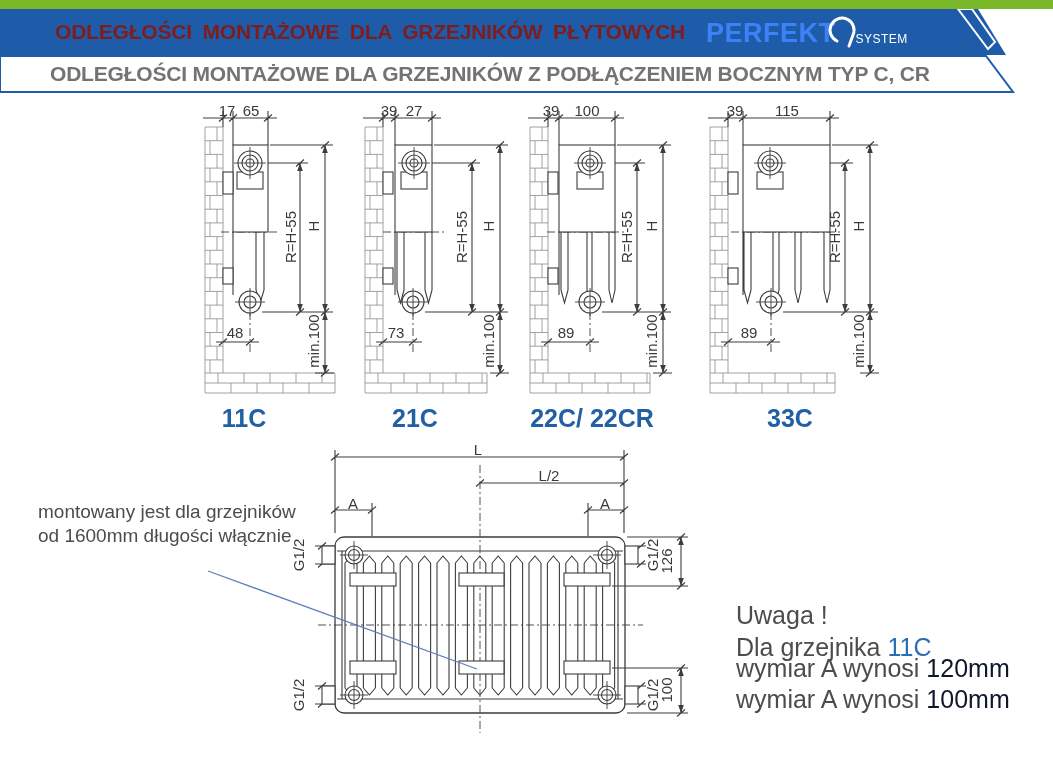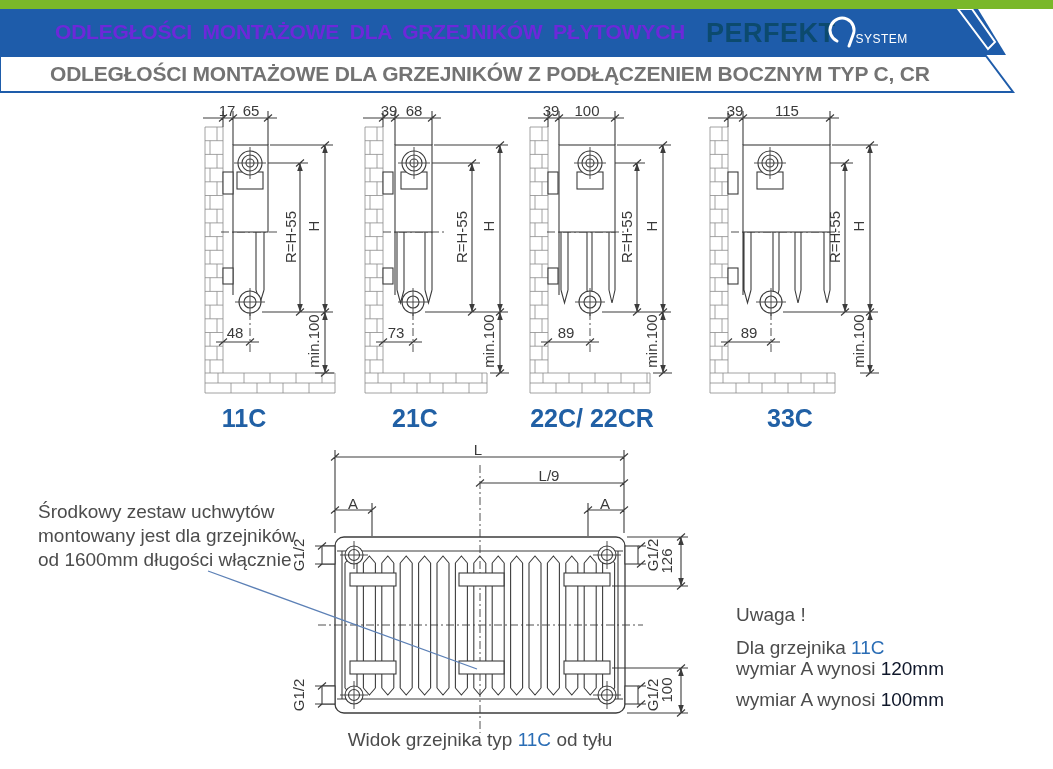--- a/index.html
+++ b/index.html
@@ -3,37 +3,37 @@
 <meta charset="utf-8">
 <style>
   html,body{margin:0;padding:0;background:#fff;}
   #page{position:relative;width:1053px;height:769px;background:#fff;overflow:hidden;
         font-family:"Liberation Sans",sans-serif;}
   .abs{position:absolute;}
   
   #greenbar{left:0;top:0;width:1053px;height:9px;background:#7ab829;}
   #banner1-shape{left:0;top:9px;}
   #banner2-shape{left:0;top:55px;}
-  #title1{left:55px;top:9px;height:46px;line-height:46px;color:#6d28d9;font-size:21px;
+  #title1{left:55px;top:9px;height:46px;line-height:46px;color:#7f1d1d;font-size:21px;
           font-weight:bold;letter-spacing:-.2px;word-spacing:5px;white-space:nowrap;}
   #brand{left:706px;top:9px;height:46px;display:flex;align-items:flex-end;}
-  #brand .bword{color:#0c4a6e;font-size:27px;font-weight:bold;letter-spacing:.5px;line-height:44px;}
+  #brand .bword{color:#3b82f6;font-size:27px;font-weight:bold;letter-spacing:.5px;line-height:44px;}
   #brand .bsub{color:#fff;font-size:12px;letter-spacing:.5px;line-height:1;margin:0 0 10px -14px;}
   #swoosh{position:relative;top:-2px;left:-10px;}
   #title2{left:50px;top:55px;height:38px;line-height:38px;color:#737373;font-size:21px;
           font-weight:bold;letter-spacing:-.2px;white-space:nowrap;}
   
   .d{position:absolute;transform:translate(-50%,-50%);font-size:15px;color:#3a3a3a;white-space:nowrap;}
   .dv{transform:translate(-50%,-50%) rotate(-90deg);}
   .tl{position:absolute;transform:translateX(-50%);font-size:25px;font-weight:bold;color:#2160a5;white-space:nowrap;}
   
   #left-note{left:38px;top:500px;font-size:19px;color:#4c4c4c;line-height:24px;}
   #caption{left:480px;top:729px;transform:translateX(-50%);font-size:19px;color:#4c4c4c;white-space:nowrap;}
   #caption .ctype{color:#2a6db5;}
-  #warn-note{left:736px;top:603px;font-size:19px;color:#4c4c4c;line-height:21px;}
+  #warn-note{left:736px;top:603px;font-size:25px;color:#4c4c4c;line-height:21px;}
   #warn-note .grp{margin-top:10px;}
   #warn-note .blue{color:#2a6db5;}
   #warn-note .val{color:#0f172a;font-weight:normal;}
   #warn-title{line-height:24px;margin-bottom:4px;}
 </style>
 </head>
 <body>
 
 <div id="page">
 
@@ -121,21 +121,21 @@
 
   <span class="d" style="left:227px;top:110px">17</span>
   <span class="d" style="left:251px;top:110px">65</span>
   <span class="d" style="left:235px;top:332px">48</span>
   <span class="d dv" style="left:290px;top:237px">R=H-55</span>
   <span class="d dv" style="left:313px;top:226px">H</span>
   <span class="d dv" style="left:313px;top:341px">min.100</span>
   <span class="tl" style="left:244px;top:404px">11C</span>
 
   <span class="d" style="left:389px;top:110px">39</span>
-  <span class="d" style="left:414px;top:110px">68</span>
+  <span class="d" style="left:414px;top:110px">27</span>
   <span class="d" style="left:396px;top:332px">73</span>
   <span class="d dv" style="left:461px;top:237px">R=H-55</span>
   <span class="d dv" style="left:488px;top:226px">H</span>
   <span class="d dv" style="left:488px;top:341px">min.100</span>
   <span class="tl" style="left:415px;top:404px">21C</span>
 
   <span class="d" style="left:551px;top:110px">39</span>
   <span class="d" style="left:587px;top:110px">100</span>
   <span class="d" style="left:566px;top:332px">89</span>
   <span class="d dv" style="left:626px;top:237px">R=H-55</span>
@@ -145,36 +145,32 @@
 
   <span class="d" style="left:735px;top:110px">39</span>
   <span class="d" style="left:787px;top:110px">115</span>
   <span class="d" style="left:749px;top:332px">89</span>
   <span class="d dv" style="left:834px;top:237px">R=H-55</span>
   <span class="d dv" style="left:858px;top:226px">H</span>
   <span class="d dv" style="left:858px;top:341px">min.100</span>
   <span class="tl" style="left:790px;top:404px">33C</span>
 
   <span class="d" style="left:478px;top:449px">L</span>
-  <span class="d" style="left:549px;top:475px">L/9</span>
+  <span class="d" style="left:549px;top:475px">L/2</span>
   <span class="d" style="left:353px;top:503px">A</span>
   <span class="d" style="left:605px;top:503px">A</span>
   <span class="d dv" style="left:298px;top:555px">G1/2</span>
   <span class="d dv" style="left:652px;top:555px">G1/2</span>
   <span class="d dv" style="left:298px;top:695px">G1/2</span>
   <span class="d dv" style="left:652px;top:695px">G1/2</span>
   <span class="d dv" style="left:666px;top:561px">126</span>
   <span class="d dv" style="left:666px;top:690px">100</span>
 
-  <div id="caption" class="abs">
-    <span>Widok grzejnika typ </span><span class="ctype">11C</span><span> od tyłu</span>
-  </div>
 
   <div id="left-note" class="abs">
-    <div>Środkowy zestaw uchwytów</div>
     <div>montowany jest dla grzejników</div>
     <div>od 1600mm długości włącznie</div>
   </div>
 
   <div id="warn-note" class="abs">
     <div id="warn-title">Uwaga !</div>
     <div class="grp">
       <div><span>Dla grzejnika </span><span class="blue">11C</span></div>
       <div><span>wymiar A wynosi </span><span class="val">120mm</span></div>
     </div>

